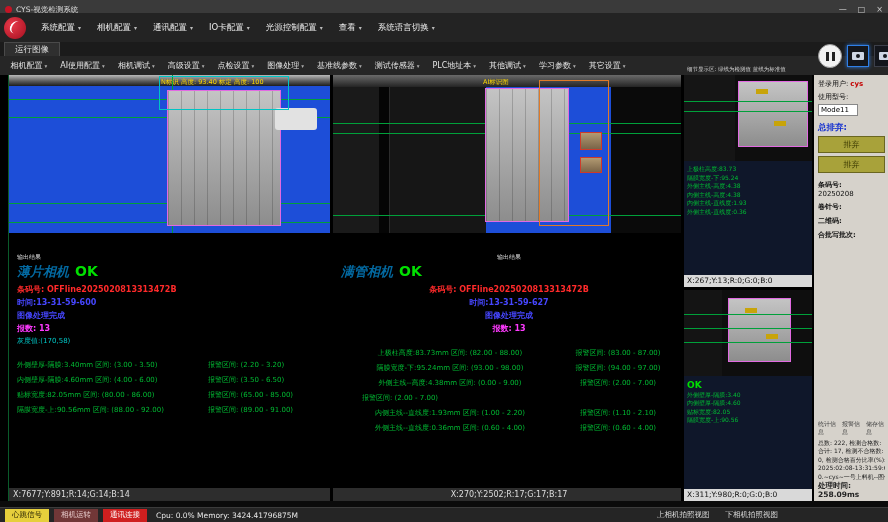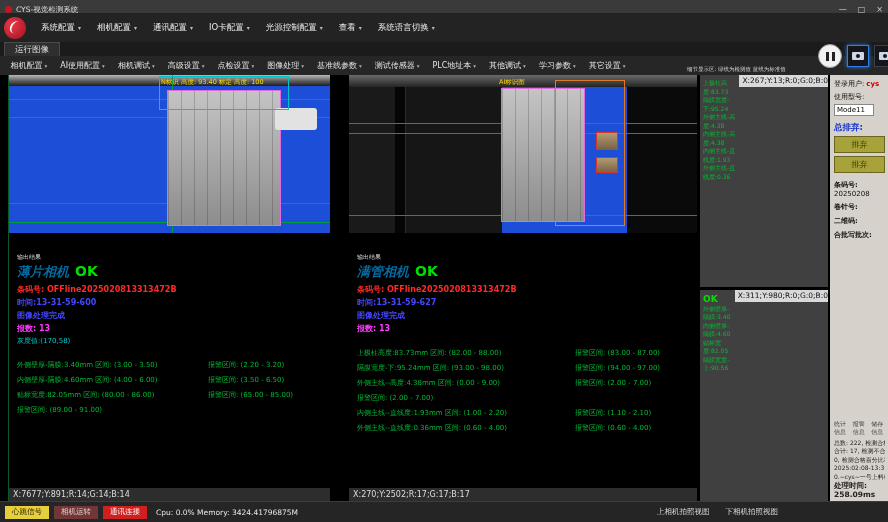--- a/index.html
+++ b/index.html
@@ -37,21 +37,21 @@
   .cam-btn.active{border:1px solid #2f7fe8;box-shadow:0 0 4px #2f7fe8;}
   .cam-glyph{width:12px;height:8px;background:#cfd6e4;border-radius:1px;position:relative;}
   .cam-glyph::before{content:"";position:absolute;left:4px;top:2px;width:4px;height:4px;border-radius:50%;background:#14161c;}
 
   .preview-header{position:absolute;top:66px;left:687px;width:126px;color:#cfcfcf;font-size:5.5px;white-space:nowrap;overflow:hidden;z-index:4;}
 
   
   .main{position:absolute;top:75px;left:0;right:0;bottom:21px;background:#000;display:flex;padding-left:8px;box-sizing:border-box;}
   .cam-panel{display:flex;flex-direction:column;background:#000;position:relative;}
   .cam-left{width:322px;border-left:1px solid #0a5a2a;box-sizing:border-box;}
-  .cam-right{width:348px;margin-left:19px;}
+  .cam-right{width:348px;margin-left:3px;text-align:center;}
   .cam-image{height:158px;position:relative;background:#1d4ed8;overflow:hidden;}
   .cam-text{flex:1;padding:20px 4px 0 8px;overflow:hidden;}
   .coord-bar{height:13px;background:#2d2d2d;color:#ddd;font-size:8px;line-height:13px;padding-left:4px;white-space:nowrap;}
 
   .out-label{color:#ddd;font-size:6px;margin-bottom:1px;}
   .cam-title-row{display:flex;align-items:baseline;gap:6px;}
   .cam-title{color:#0369a1;font-size:13px;font-weight:bold;font-style:italic;}
   .cam-status{color:#00e000;font-size:14px;font-weight:bold;}
   .t-red{color:#ff2a2a;font-size:8px;font-weight:bold;margin-top:3px;}
   .t-blue{color:#4646ff;font-size:8px;font-weight:bold;margin-top:2px;}
@@ -70,21 +70,21 @@
   .striped{background-image:repeating-linear-gradient(90deg,rgba(0,0,0,.18) 0 1px,transparent 1px 13px),linear-gradient(180deg,#c4c4c4,#8d8d8d);}
   .cyanbox{position:absolute;border:1px solid #00c4c4;}
   .orangebox{position:absolute;border:1px solid #e07a28;}
   .redbox{position:absolute;border:1px solid #cf3a2a;background:linear-gradient(180deg,#b29a72,#7a6448);}
   .ytext{position:absolute;color:#ffd800;font-size:6.5px;white-space:nowrap;z-index:3;}
   .darkband{position:absolute;}
   .yellowtag{position:absolute;background:#c8a40a;width:12px;height:5px;}
 
   
   .preview-col{width:128px;margin-left:3px;display:flex;flex-direction:column;}
-  .preview{flex:1;display:flex;background:#404040;margin-bottom:3px;position:relative;}
+  .preview{flex:1;display:flex;flex-direction:column;background:#0f172a;margin-bottom:3px;position:relative;}
   .preview:last-child{margin-bottom:0;}
   .p-img{height:86px;position:relative;background:#0e0e0e;overflow:hidden;}
   .p-text{flex:1;padding:4px 3px 0 3px;font-size:6px;line-height:8.5px;color:#00bb33;overflow:hidden;}
   .p-ok{color:#00e000;font-weight:bold;font-size:9px;line-height:11px;}
   .p-coord{height:12px;background:#d9d9d9;color:#111;font-size:7.5px;line-height:12px;padding-left:3px;white-space:nowrap;}
 
   
   .info-panel{flex:1;margin-left:2px;background:#d6d2cb;display:flex;flex-direction:column;padding:4px 3px 2px 4px;box-sizing:border-box;font-size:7px;color:#000;overflow:hidden;}
   .ip-row{display:flex;align-items:center;gap:2px;margin-bottom:3px;flex-wrap:wrap;}
   .ip-label{font-size:7px;color:#111;white-space:nowrap;}
@@ -92,21 +92,21 @@
   .ip-box{background:#fff;border:1px solid #888;padding:0 2px;font-size:7px;min-width:34px;height:10px;line-height:10px;}
   .ip-blue{color:#1430d0;font-weight:bold;font-size:8.5px;margin:3px 0 2px;}
   .ip-olive{background:#a8a23a;border:1px solid #6a6620;color:#3a3800;font-size:8px;text-align:center;line-height:15px;height:15px;margin-bottom:3px;cursor:default;}
   .ip-strong{font-weight:bold;margin-top:4px;}
   .stats{margin-top:auto;font-size:6px;line-height:8.5px;color:#222;}
   .stats-tabs{display:flex;gap:5px;color:#444;margin-bottom:2px;}
   .stats-line{white-space:nowrap;overflow:hidden;}
   .stats-final{font-weight:bold;font-size:7.5px;margin-top:1px;}
 
   
-  .statusbar{position:absolute;left:0;right:0;bottom:0;height:21px;background:#252525;display:flex;align-items:center;gap:5px;padding:0 5px;box-sizing:border-box;border-top:1px solid #3c3c3c;}
+  .statusbar{position:absolute;left:0;right:0;bottom:0;height:15px;background:#252525;display:flex;align-items:center;gap:5px;padding:0 5px;box-sizing:border-box;border-top:1px solid #3c3c3c;}
   .badge{font-size:7.5px;padding:1.5px 7px;cursor:default;}
   .badge-heartbeat{background:#e6cf3c;color:#201c00;}
   .badge-camera{background:#713737;color:#e6caca;}
   .badge-comm{background:#cf1f1f;color:#fff;}
   .status-cpu{color:#e8e8e8;font-size:7.5px;margin-left:4px;white-space:nowrap;}
   .status-views{margin-left:auto;display:flex;gap:16px;color:#ddd;font-size:7.5px;padding-right:105px;white-space:nowrap;}
 </style>
 </head>
 <body>
 
@@ -198,20 +198,21 @@
         </div>
         <div class="m-row">
           <span class="m-label">内侧壁厚-隔膜:4.60mm 区间: (4.00 - 6.00)</span>
           <span class="m-warn">报警区间: (3.50 - 6.50)</span>
         </div>
         <div class="m-row">
           <span class="m-label">贴标宽度:82.05mm 区间: (80.00 - 86.00)</span>
           <span class="m-warn">报警区间: (65.00 - 85.00)</span>
         </div>
         <div class="m-row">
+          <span class="m-label">隔膜宽度-上:90.56mm 区间: (88.00 - 92.00)</span>
           <span class="m-warn">报警区间: (89.00 - 91.00)</span>
         </div>
       </div>
     </div>
     <div class="coord-bar">X:7677;Y:891;R:14;G:14;B:14</div>
   </div>
 
   <div class="cam-panel cam-right">
     <div class="cam-image">
       <div class="topband" style="height:12px;background:linear-gradient(180deg,#6a6a6a,#242424)"></div>

